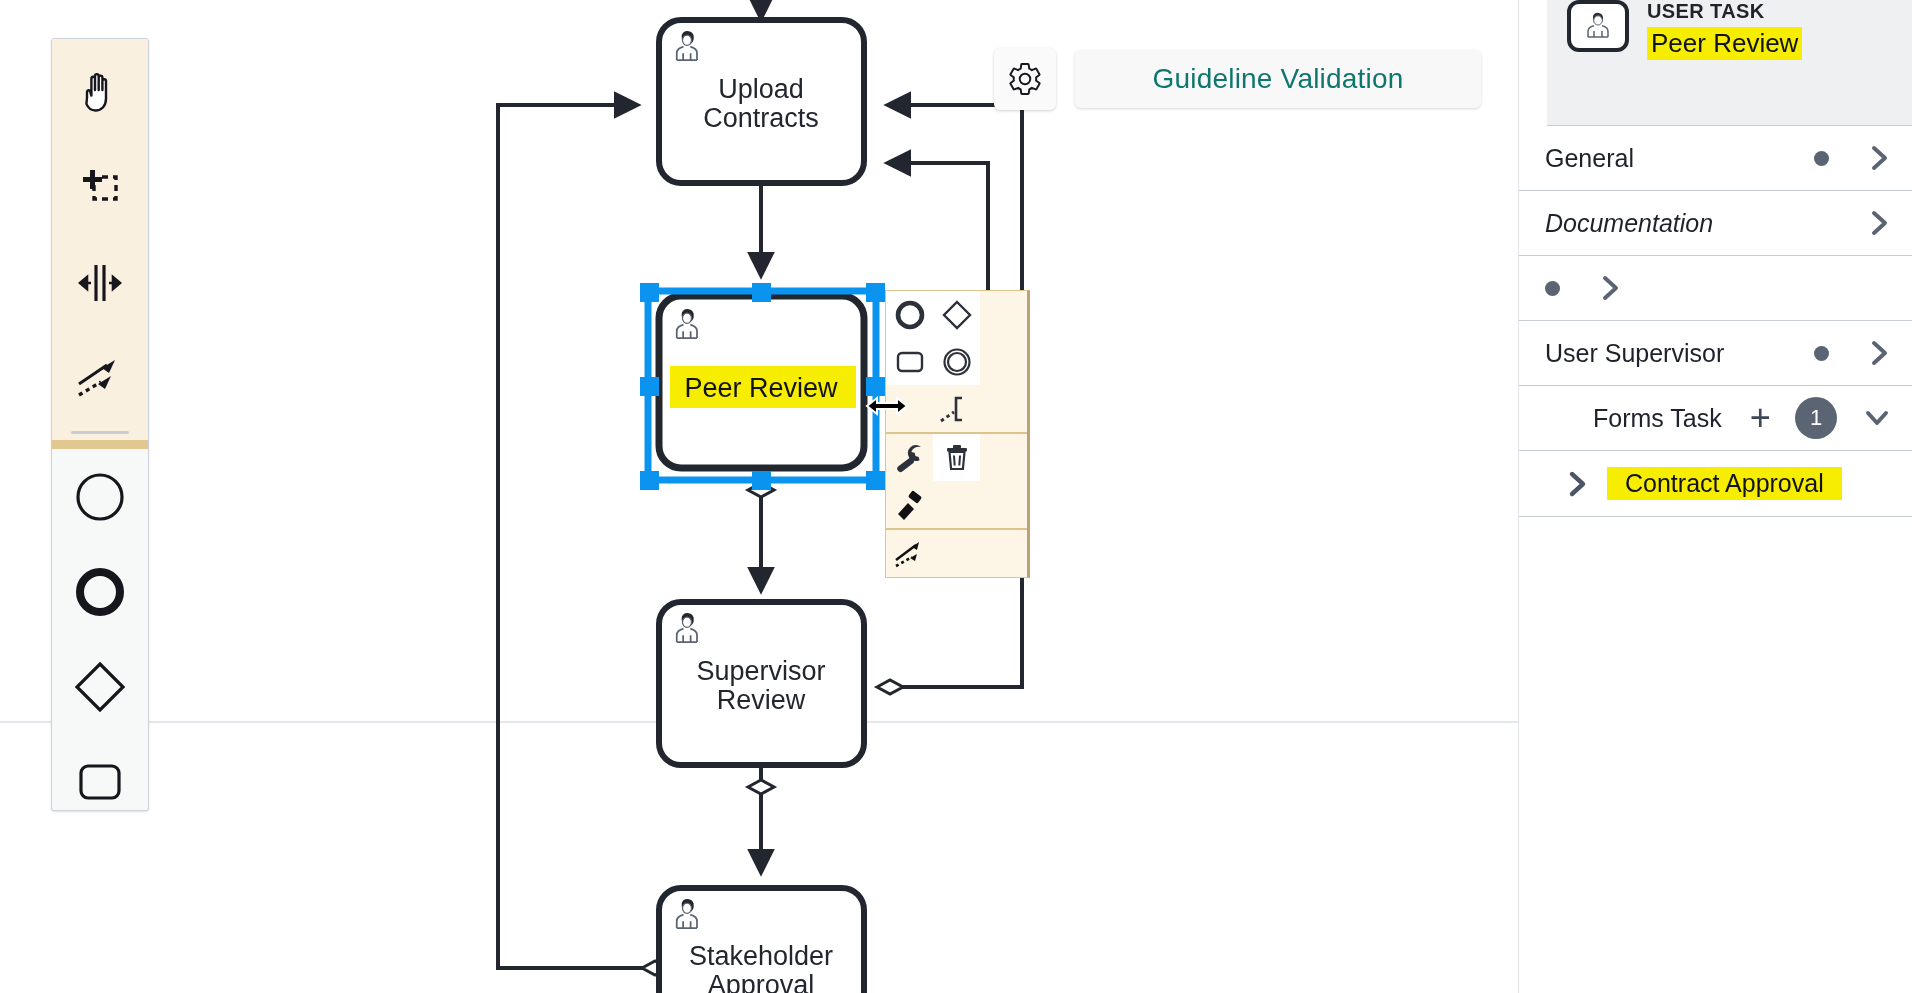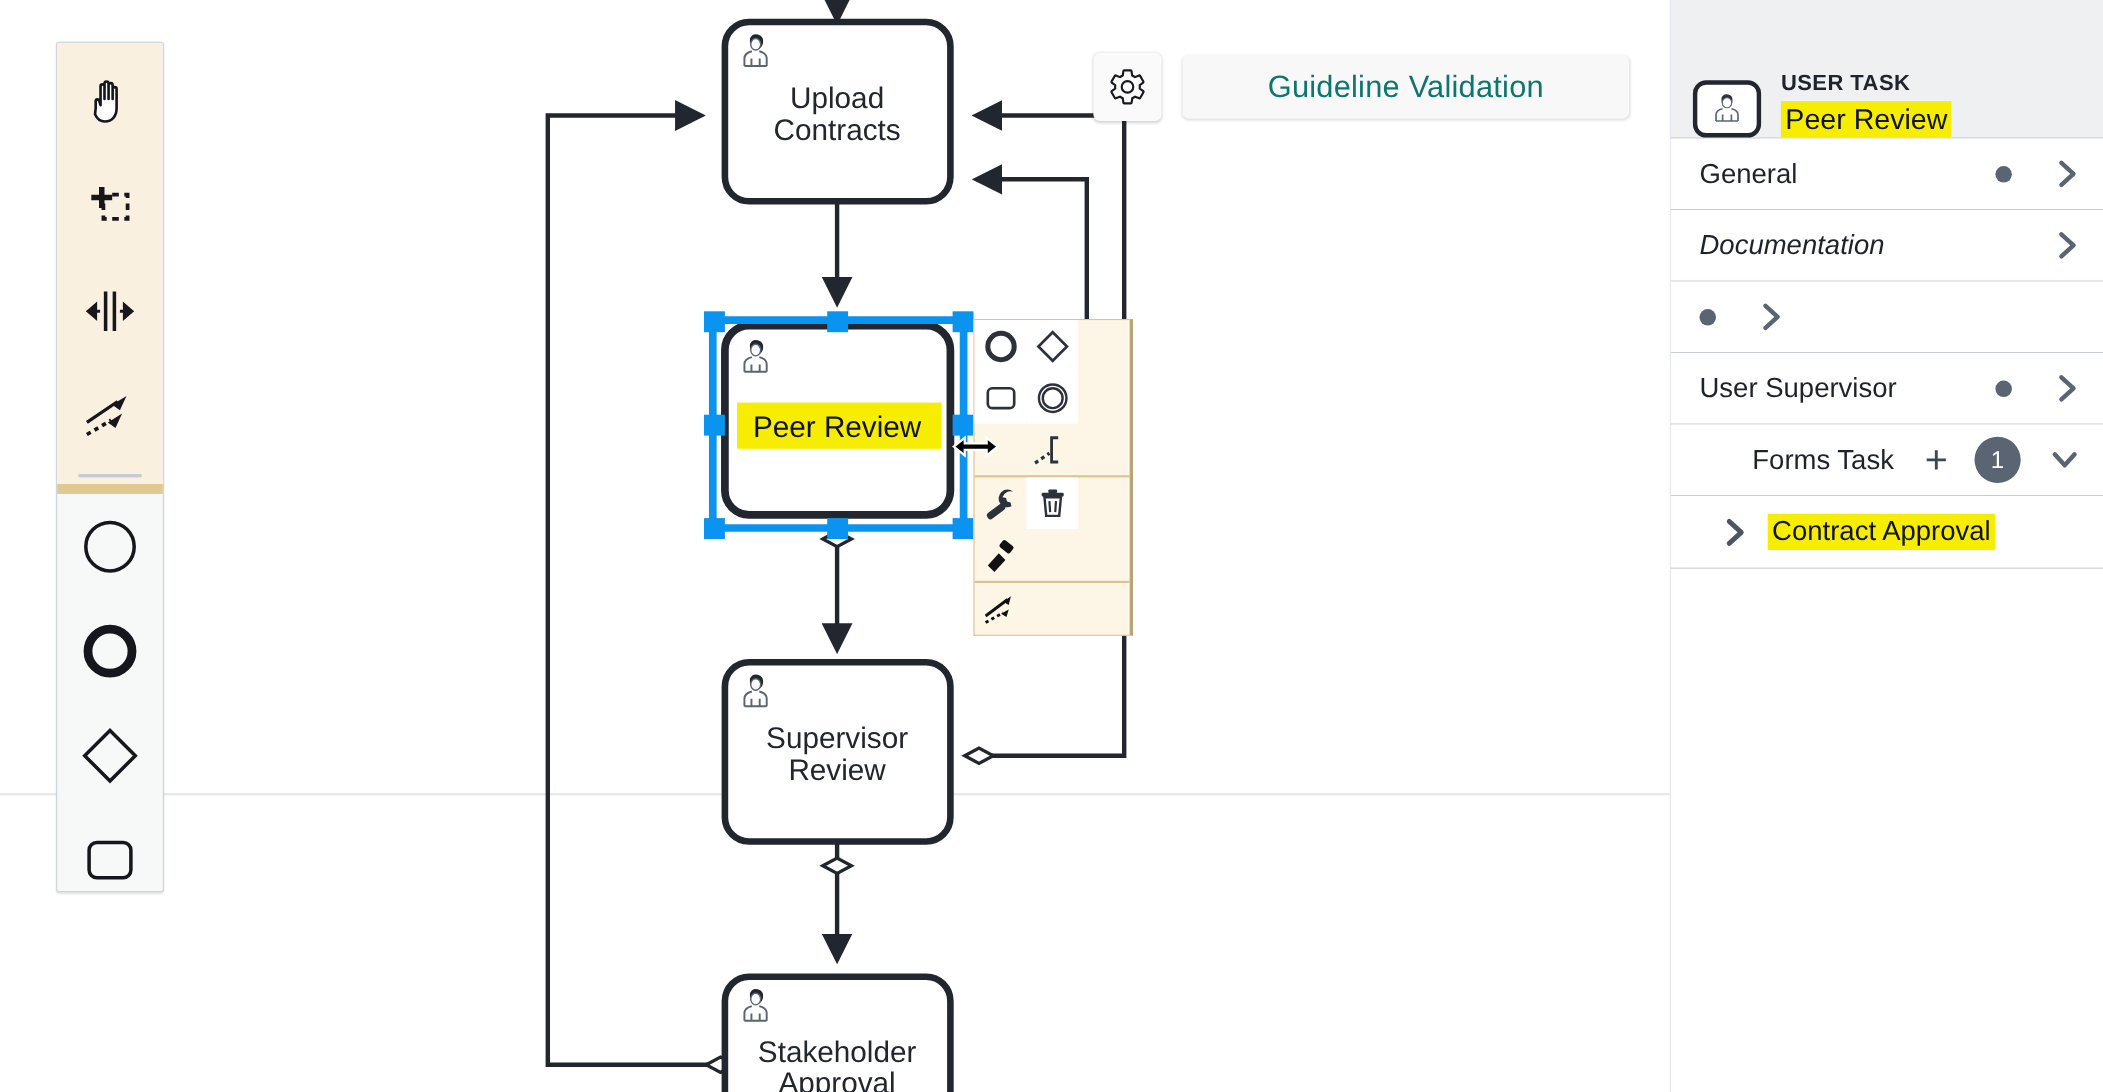--- a/index.html
+++ b/index.html
@@ -90,23 +90,24 @@
   
   #props {
     position:absolute; right:0; top:0; width:394px; height:993px;
     background:#ffffff;
     border-left:1px solid #e1e4e9;
     z-index:70;
   }
   #props-header {
     background:#eef0f2;
     height:126px;
-    display:flex; align-items:flex-end; gap:18px;
+    display:flex; align-items:flex-start; gap:18px;
     padding:0 20px;
     border-bottom:1px solid #c6cbd4;
+    margin-left:28px;
   }
   #props-header .hdr-icon {
     width:62px; height:52px; flex:0 0 auto;
     display:flex; align-items:center; justify-content:center;
     border:4px solid #22262e; border-radius:12px;
     background:#ffffff;
   }
   .hdr-texts { display:flex; flex-direction:column; gap:4px; }
   .hdr-kind {
     font-size:20px; font-weight:bold; color:#1f232b; letter-spacing:.4px;
@@ -144,21 +145,21 @@
   }
   .sub-row {
     height:66px; display:flex; align-items:center;
     padding:0 25px 0 48px;
     border-bottom:1px solid #c6cbd4;
     background:#ffffff; cursor:pointer;
   }
   .sub-row .chev { margin-right:18px; }
   .sub-label {
     font-size:25px; color:#111318;
-    background:#f7ed00; padding:2px 4px;
+    background:#f7ed00; padding:2px 18px;
   }
 </style>
 </head>
 <body>
 
 <div id="canvas">
 
   <svg id="diagram-svg" width="1912" height="993">
     <defs>
       <marker id="arr" viewBox="0 0 12 12" refX="10" refY="6" markerWidth="7" markerHeight="7" orient="auto-start-reverse">

